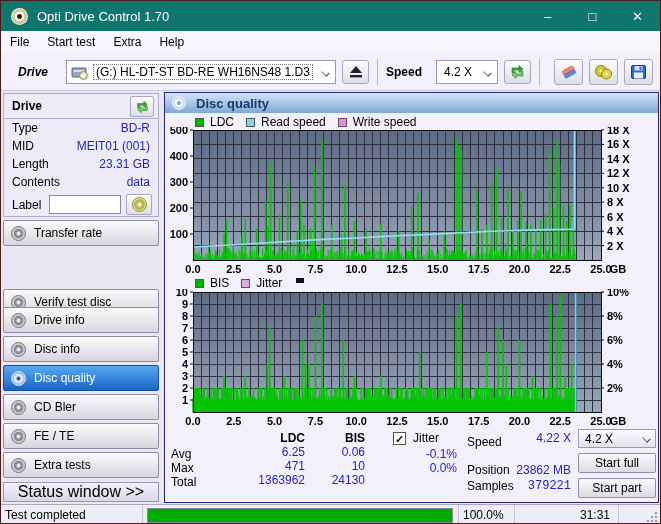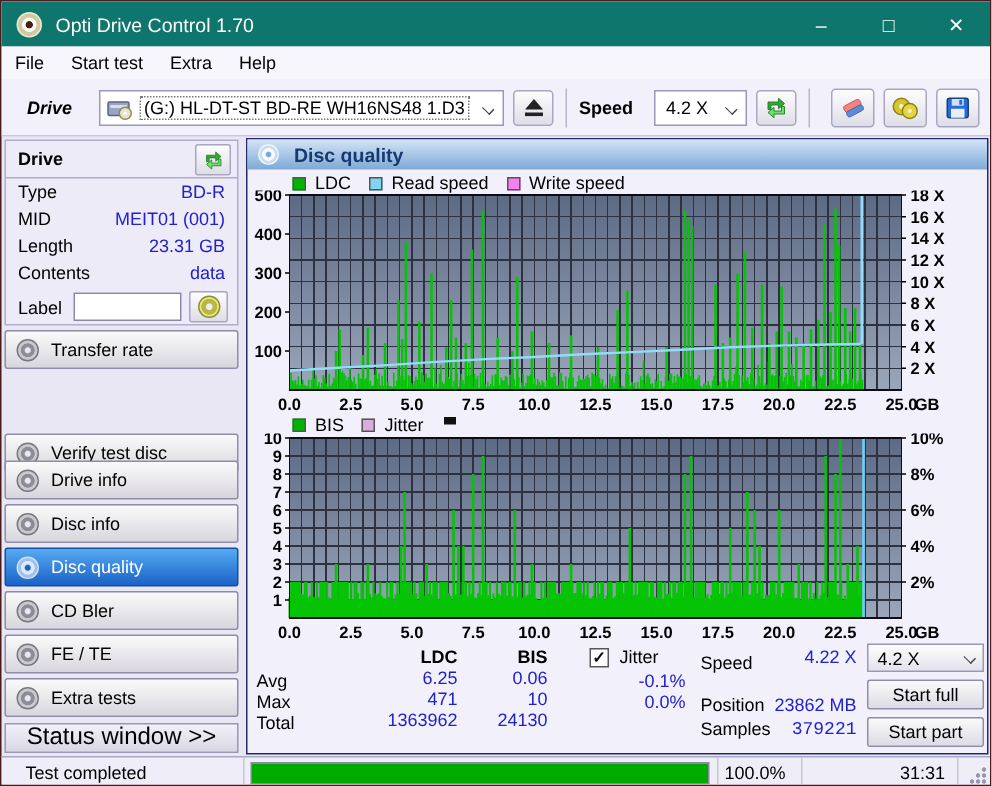--- a/index.html
+++ b/index.html
@@ -1353,21 +1353,21 @@
             <span>Start full</span>
           </div>
         <div class="sm-btn" style="left:413px; top:51px;">
             <span>Start part</span>
           </div>
       </div>
     </div>
   </div>
 
   <div class="statusbar">
-    <div class="sb-cell" style="width:162px; padding-left:16px;">
+    <div class="sb-cell" style="width:142px; padding-left:4px;">
         <span>Test completed</span>
       </div>
     <div class="sb-cell" style="width:316px;">
       <div class="progress">
           <div class="fill" style="width:100%"></div>
         </div>
     </div>
     <div class="sb-cell" style="width:56px; padding-left:4px;">
         <span>100.0%</span>
       </div>

